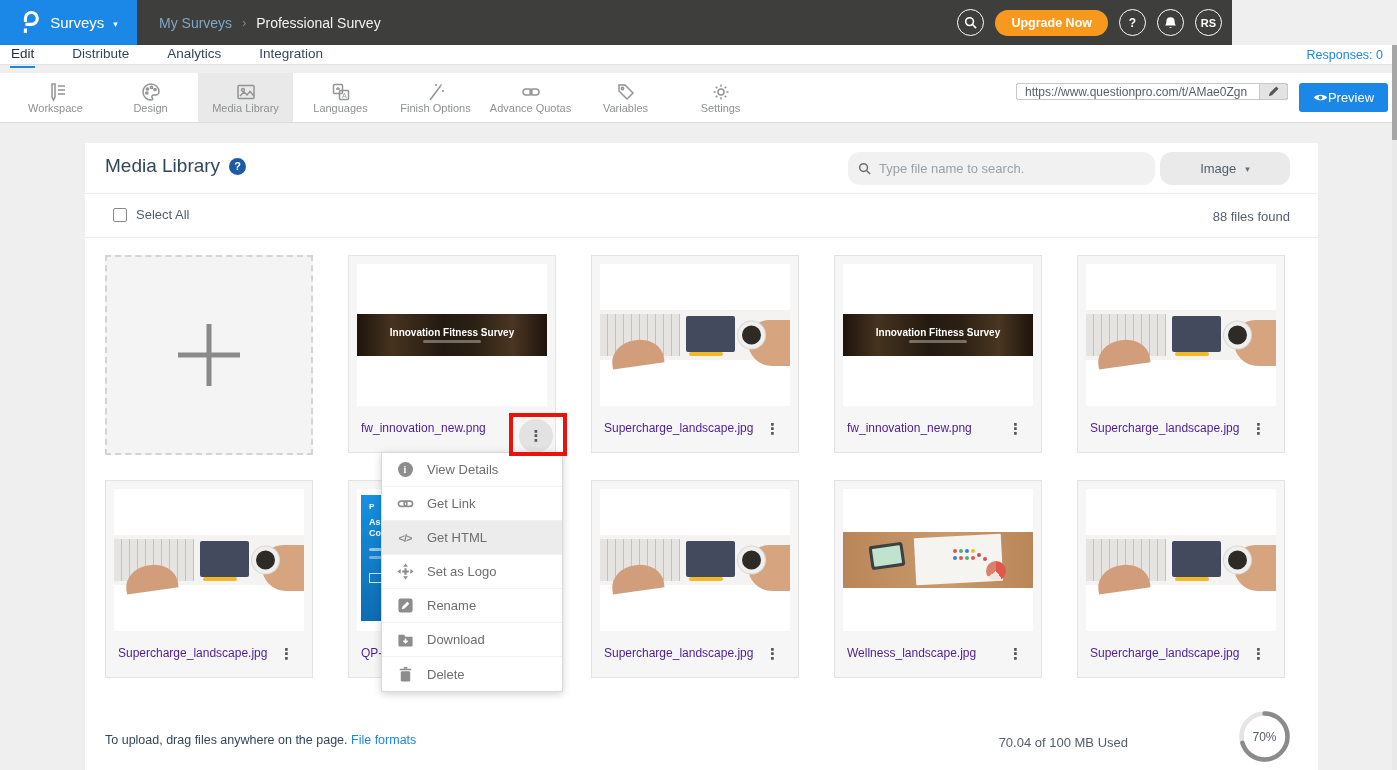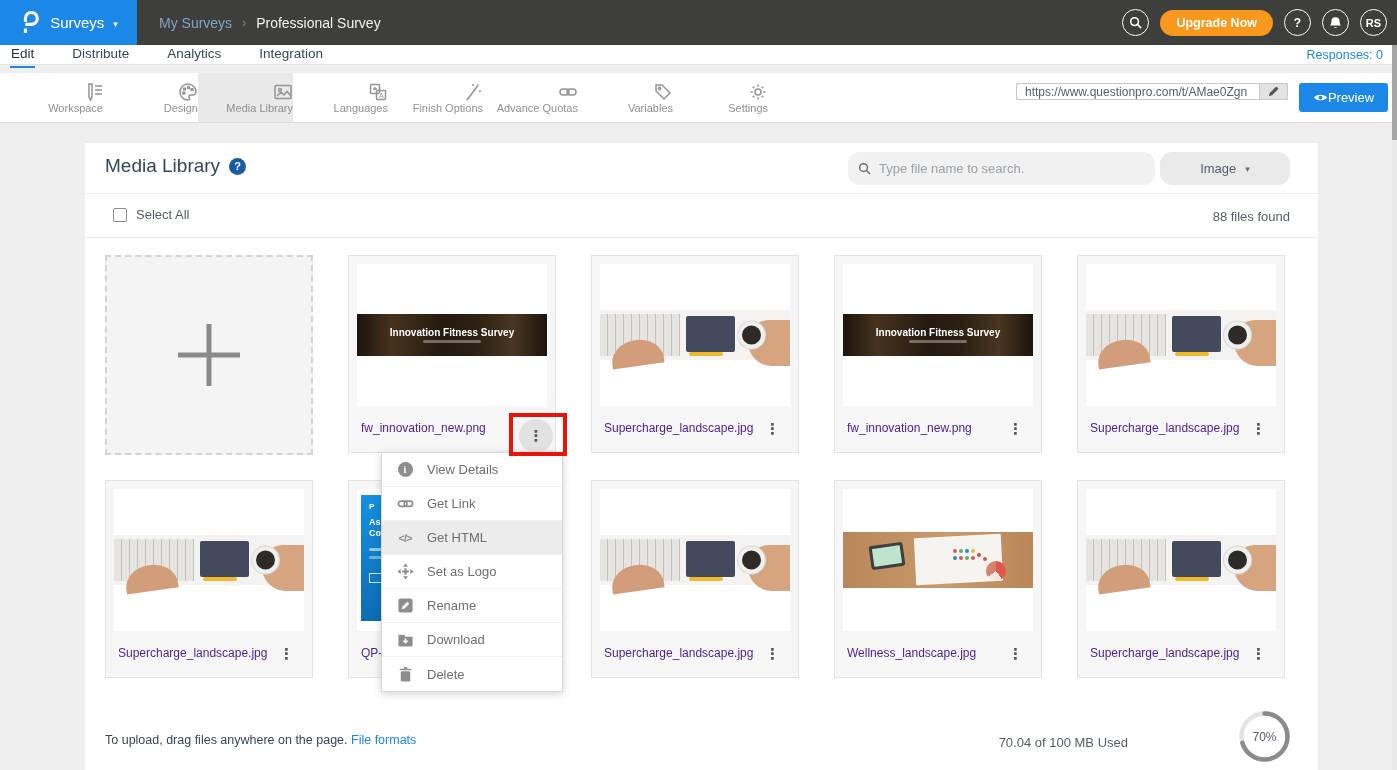--- a/index.html
+++ b/index.html
@@ -1,20 +1,20 @@
 <!DOCTYPE html>
 <html><head>
 <meta charset="utf-8">
 <style>
   * { margin:0; padding:0; box-sizing:border-box; }
   html,body { width:1397px; height:770px; overflow:hidden; }
   body { position:relative; background:#efefef; font-family:"Liberation Sans","DejaVu Sans",sans-serif; }
 
   
-  .topbar { position:absolute; left:0; top:0; width:1397px; height:45px; background:#3e3e3c; display:flex; align-items:center; }
+  .topbar { position:absolute; left:0; top:0; width:1232px; height:45px; background:#3e3e3c; display:flex; align-items:center; }
   .logo-block { width:137px; height:45px; background:#1b87e6; display:flex; align-items:center; justify-content:center; gap:9px; cursor:pointer; }
   .logo-mark { width:22px; height:26px; }
   .logo-label { color:#fff; font-size:15px; }
   .logo-caret { color:#fff; font-size:9px; margin-top:2px; }
   .breadcrumb { display:flex; align-items:center; gap:10px; margin-left:22px; font-size:14px; }
   .bc-parent { color:#7fa6c4; cursor:pointer; }
   .bc-sep { color:#8a8a88; font-size:12px; }
   .bc-current { color:#f2f2f2; }
   .top-right { position:absolute; right:10px; top:0; height:45px; display:flex; align-items:center; gap:11px; }
   .circle-btn { width:27px; height:27px; border:1.6px solid #fff; border-radius:50%; display:flex; align-items:center; justify-content:center; color:#fff; font-size:12px; font-weight:bold; cursor:pointer; background:transparent; }
@@ -22,21 +22,21 @@
 
   
   .navrow { position:absolute; left:0; top:45px; width:1397px; height:20px; background:#fff; border-bottom:1px solid #e3e3e3; display:flex; align-items:center; }
   .tabs { display:flex; gap:36px; padding-left:10px; }
   .tab { font-size:13.5px; color:#33475b; cursor:pointer; padding:4px 1px 5px; }
   .tab.active { color:#1f2f3d; border-bottom:2px solid #1b87e6; }
   .responses { position:absolute; right:14px; color:#1b87e6; font-size:12.5px; }
 
   
   .toolbar { position:absolute; left:0; top:73px; width:1397px; height:50px; background:#fff; border-bottom:1px solid #dcdcdc; display:flex; align-items:stretch; padding-left:8px; }
-  .tool-item { width:95px; display:flex; flex-direction:column; align-items:flex-end; justify-content:center; gap:0; cursor:pointer; }
+  .tool-item { width:95px; display:flex; flex-direction:column; align-items:center; justify-content:center; gap:0; cursor:pointer; }
   .tool-item.active { background:#e9e9e9; }
   .tool-item svg { width:20px; height:20px; stroke:#949494; fill:none; stroke-width:1.5; }
   .tool-label { font-size:11px; color:#8f9091; white-space:nowrap; }
   .url-wrap { position:absolute; right:109px; top:10px; width:272px; height:17px; display:flex; border:1px solid #c9c9c9; border-radius:2px; background:#b91c1c; overflow:hidden; }
   .url-input { flex:1; border:none; outline:none; padding:0 8px; font-size:12px; color:#545e6b; font-family:inherit; background:#fff; }
   .url-edit { width:28px; background:#e3e3e3; border:none; border-left:1px solid #c9c9c9; cursor:pointer; display:flex; align-items:center; justify-content:center; }
   .preview-btn { position:absolute; right:9px; top:10px; width:89px; height:29px; background:#1b87e6; color:#fff; border:none; border-radius:3px; font-size:13px; cursor:pointer; display:flex; align-items:center; justify-content:center; }
 
   
   .card { position:absolute; left:85px; top:143px; width:1233px; height:627px; background:#fff; }

